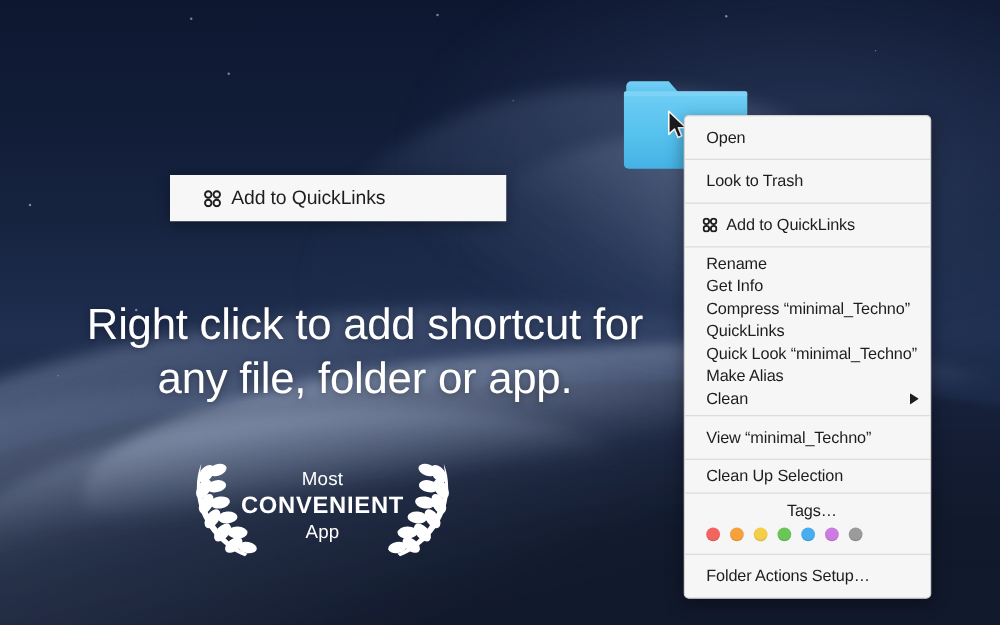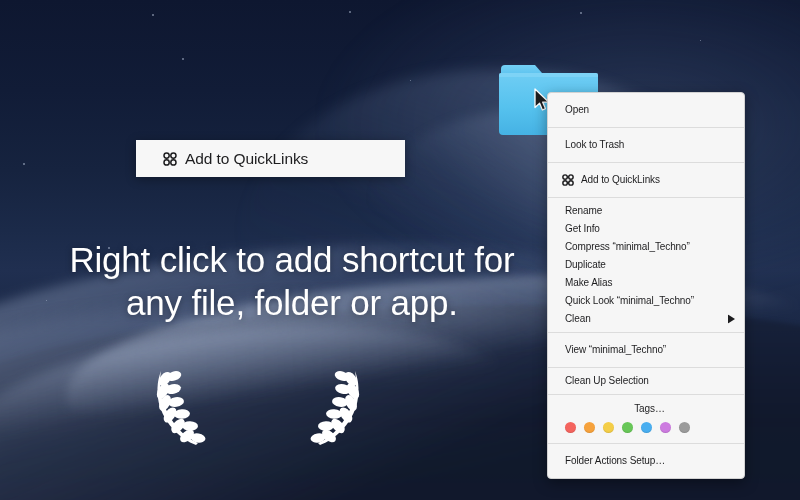--- a/index.html
+++ b/index.html
@@ -218,21 +218,21 @@
     border-radius: 4px;
     box-shadow: 0 4px 14px rgba(0,0,0,0.38);
     padding: 4px 0;
     overflow: hidden;
   }
   .mi {
     position: relative;
     height: 18px;
     line-height: 18px;
     padding: 0 10px 0 17px;
-    font-size: 10px;
+    font-size: 13px;
     color: #1d1d1f;
     white-space: nowrap;
     letter-spacing: -0.1px;
   }
   .mi.pad-v  { height: 26px; line-height: 26px; }
   .mi.icon-item { padding-left: 14px; display: flex; align-items: center; }
   .mi.icon-item .glyph { margin-right: 7px; display: block; }
   .mi .arrow {
     position: absolute;
     right: 9px;
@@ -299,20 +299,25 @@
         <ellipse cx="24" cy="37" rx="8" ry="4.8" transform="rotate(-8 24 37)"></ellipse>
         <ellipse cx="18" cy="50" rx="8.5" ry="5" transform="rotate(-55 18 50)"></ellipse>
         <ellipse cx="30" cy="49" rx="8" ry="4.8" transform="rotate(-5 30 49)"></ellipse>
         <ellipse cx="26" cy="61" rx="8.5" ry="5" transform="rotate(-48 26 61)"></ellipse>
         <ellipse cx="38" cy="61" rx="8" ry="4.8" transform="rotate(2 38 61)"></ellipse>
         <ellipse cx="35" cy="71" rx="8" ry="4.8" transform="rotate(-38 35 71)"></ellipse>
         <ellipse cx="46" cy="73" rx="7.5" ry="4.5" transform="rotate(10 46 73)"></ellipse>
       </g>
     </svg>
 
+    <div class="award-text">
+      <div class="award-top">Most</div>
+      <div class="award-main">CONVENIENT</div>
+      <div class="award-bottom">App</div>
+    </div>
 
     <svg class="laurel right" width="54" height="84" viewBox="0 0 54 84">
       <g fill="#ffffff">
         <path d="M44 80 C28 74 14 60 8 42 C4 29 5 16 9 6 C7 19 8 31 13 42 C20 59 32 72 46 78 Z"></path>
         <ellipse cx="13" cy="14" rx="8" ry="5" transform="rotate(-52 13 14)"></ellipse>
         <ellipse cx="22" cy="11" rx="7.5" ry="4.6" transform="rotate(-18 22 11)"></ellipse>
         <ellipse cx="11" cy="26" rx="8.5" ry="5" transform="rotate(-58 11 26)"></ellipse>
         <ellipse cx="21" cy="24" rx="8" ry="4.8" transform="rotate(-12 21 24)"></ellipse>
         <ellipse cx="13" cy="38" rx="8.5" ry="5" transform="rotate(-62 13 38)"></ellipse>
         <ellipse cx="24" cy="37" rx="8" ry="4.8" transform="rotate(-8 24 37)"></ellipse>
@@ -383,27 +388,27 @@
     <div class="mi">
       <span>Rename</span>
     </div>
     <div class="mi">
       <span>Get Info</span>
     </div>
     <div class="mi">
       <span>Compress “minimal_Techno”</span>
     </div>
     <div class="mi">
-      <span>Duplicate</span>
+      <span>QuickLinks</span>
+    </div>
+    <div class="mi">
+      <span>Quick Look “minimal_Techno”</span>
     </div>
     <div class="mi">
       <span>Make Alias</span>
-    </div>
-    <div class="mi">
-      <span>Quick Look “minimal_Techno”</span>
     </div>
     <div class="mi">
       <span>Clean</span>
       <svg class="arrow" width="7" height="9" viewBox="0 0 7 9">
         <path d="M0 0 L7 4.5 L0 9 Z" fill="#1d1d1f"></path>
       </svg>
     </div>
     <div class="sep"></div>
 
     <div class="mi pad-v">

